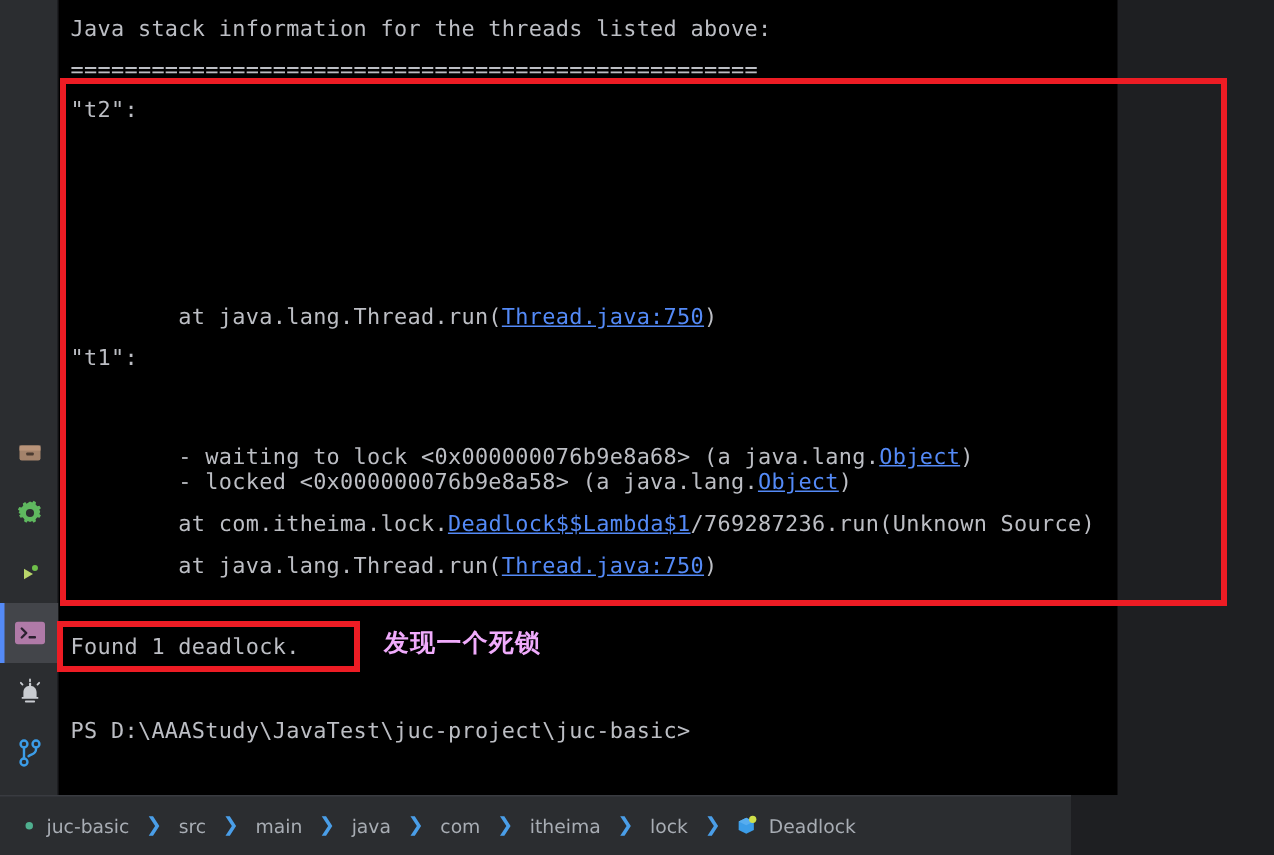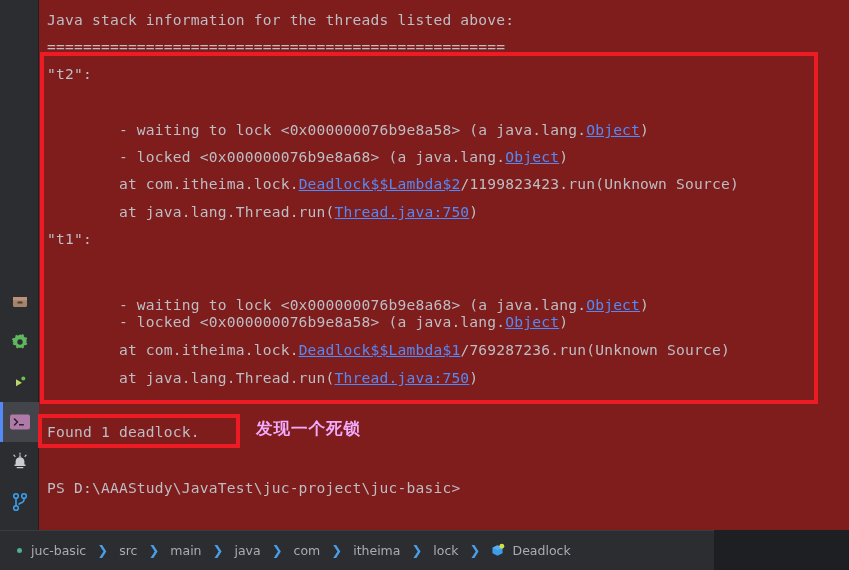--- a/index.html
+++ b/index.html
@@ -25,22 +25,22 @@
   .tool-btn.selected { background: #43454A; }
   .tool-btn.selected::before {
     content: ""; position: absolute; left: 0; top: 0;
     width: 3px; height: 40px; background: #548AF7;
   }
   .tool-btn svg { display: block; }
 
   
   #terminal {
     position: absolute; left: 39px; top: 0;
-    width: 810px; height: 530px;
-    background: #7f1d1d;
+    width: 706px; height: 530px;
+    background: #000000;
     overflow: hidden;
   }
   .tline {
     position: absolute; left: 8px;
     height: 27px; line-height: 27px;
     font-family: "DejaVu Sans Mono", "Liberation Mono", monospace;
     font-size: 14.6px;
     color: #BCBEC4;
     white-space: pre;
     letter-spacing: 0.2px;
@@ -147,23 +147,20 @@
             <path d="M5 6.3 V13.7 M13 6.3 v1.4 c0 3-3 3-5 4.4" stroke="#3C9DE8" stroke-width="1.6" fill="none" stroke-linecap="round"></path>
           </svg>
         </span>
       </div>
     </div>
 
   <div id="terminal">
       <div class="tline" style="top: 6px;"><span>Java stack information for the threads listed above:</span></div>
       <div class="tline" style="top: 33px;"><span>===================================================</span></div>
       <div class="tline" style="top: 60px;"><span>"t2":</span></div>
-      <div class="tline" style="top: 116px;"><span>        - waiting to lock &lt;0x000000076b9e8a58&gt; (a java.lang.</span><span class="lnk">Object</span><span>)</span></div>
-      <div class="tline" style="top: 143px;"><span>        - locked &lt;0x000000076b9e8a68&gt; (a java.lang.</span><span class="lnk">Object</span><span>)</span></div>
-      <div class="tline" style="top: 170px;"><span>        at com.itheima.lock.</span><span class="lnk">Deadlock$$Lambda$2</span><span>/1199823423.run(Unknown Source)</span></div>
       <div class="tline" style="top: 198px;"><span>        at java.lang.Thread.run(</span><span class="lnk">Thread.java:750</span><span>)</span></div>
       <div class="tline" style="top: 225px;"><span>"t1":</span></div>
       <div class="tline" style="top: 291px;"><span>        - waiting to lock &lt;0x000000076b9e8a68&gt; (a java.lang.</span><span class="lnk">Object</span><span>)</span></div>
       <div class="tline" style="top: 308px;"><span>        - locked &lt;0x000000076b9e8a58&gt; (a java.lang.</span><span class="lnk">Object</span><span>)</span></div>
       <div class="tline" style="top: 336px;"><span>        at com.itheima.lock.</span><span class="lnk">Deadlock$$Lambda$1</span><span>/769287236.run(Unknown Source)</span></div>
       <div class="tline" style="top: 364px;"><span>        at java.lang.Thread.run(</span><span class="lnk">Thread.java:750</span><span>)</span></div>
       <div class="tline" style="top: 418px; text-align: right;"><span>Found 1 deadlock.</span></div>
       <div class="tline" style="top: 474px;"><span>PS D:\AAAStudy\JavaTest\juc-project\juc-basic&gt;</span></div>
     </div>
 

